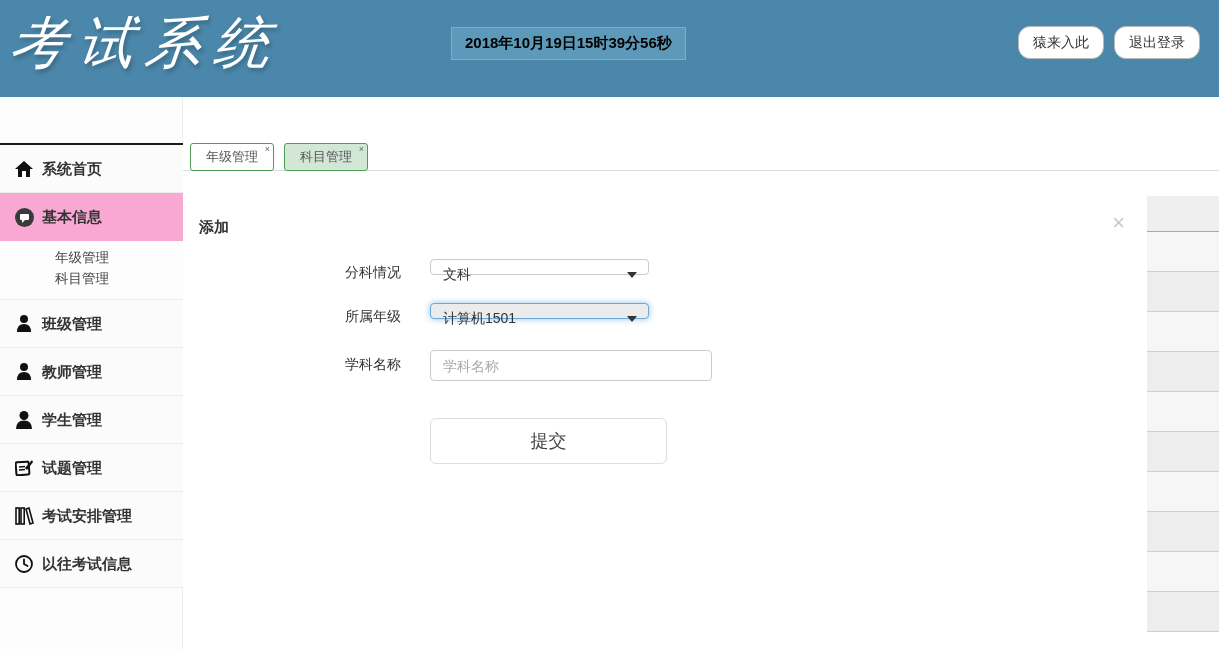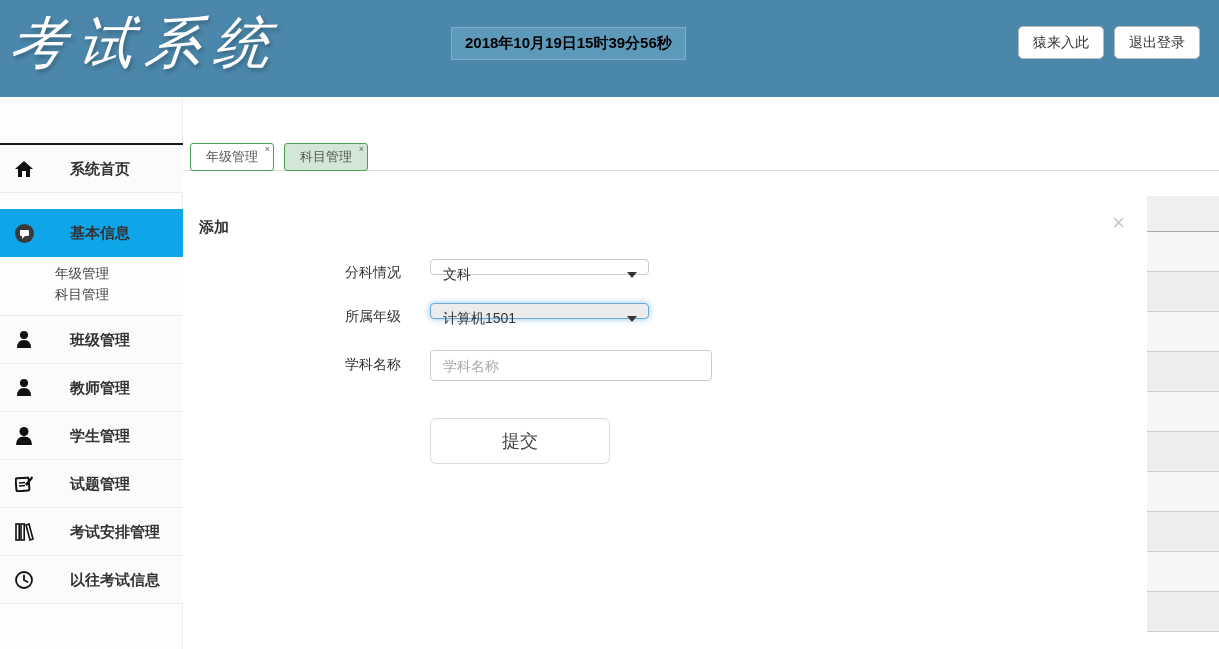--- a/index.html
+++ b/index.html
@@ -9,30 +9,30 @@
 
   
   .header { position:absolute; left:0; top:0; width:1219px; height:97px; background:#4b87aa; }
   .logo { position:absolute; left:10px; top:6px; color:#fff; font-family:"DejaVu Serif","Liberation Serif",serif;
           font-style:italic; font-size:56px; letter-spacing:12px; transform:skewX(-6deg);
           text-shadow:2px 3px 4px rgba(0,0,0,.25); white-space:nowrap; }
   .clock-box { position:absolute; left:451px; top:27px; height:33px; padding:0 13px;
                background:#5d9aba; border:1px solid #7eafc9; color:#000000; font-size:15px;
                font-weight:bold; line-height:30px; }
   .header-btns { position:absolute; right:19px; top:26px; display:flex; gap:10px; }
-  .hbtn { height:33px; padding:0 14px; background:#fff; border:1px solid #b9b9b9; border-radius:5px;
+  .hbtn { height:33px; padding:0 14px; background:#fff; border:1px solid #b9b9b9; border-radius:12px;
           font-size:14px; color:#333; line-height:31px; cursor:pointer; }
 
   
   .sidebar { position:absolute; left:0; top:97px; width:183px; height:552px; background:#fdfdfd;
              border-right:1px solid #eee; }
   .nav { position:absolute; left:0; top:46px; width:183px; border-top:2px solid #1a1a1a; }
   .nav-item { position:relative; height:48px; line-height:48px; border-bottom:1px solid #ececec;
-              cursor:pointer; background:#fbfbfb;padding-left:28px; }
-  .nav-item.active { background:#0ea5e9; border-bottom:none;margin-top:16px; }
+              cursor:pointer; background:#fbfbfb; }
+  .nav-item.active { background:#f9a8d4; border-bottom:none; }
   .nav-item .ico { position:absolute; left:14px; top:50%; transform:translateY(-50%); width:20px; height:20px;
                    display:flex; align-items:center; justify-content:center; }
   .nav-item .lbl { margin-left:42px; font-size:15px; font-weight:bold; color:#333; }
   .submenu { padding:6px 0 10px 0; border-bottom:1px solid #ececec; background:#fdfdfd; }
   .submenu-item { height:21px; line-height:21px; padding-left:55px; font-size:13.5px; color:#444; cursor:pointer; }
   svg.glyph { display:block; }
 
   
   .content { position:absolute; left:183px; top:97px; width:1036px; height:552px; background:#fff; }
 
@@ -58,21 +58,21 @@
   .frow-label { position:absolute; width:60px; text-align:justify; font-size:14px; font-weight:normal; color:#333; }
   .sel { position:absolute; width:219px; height:16px; border:1px solid #ccc; border-radius:4px;
          background:#fff; padding-left:12px; line-height:28px; font-size:14px; color:#333; cursor:pointer; }
   .sel .caret { position:absolute; right:11px; top:12px; width:0; height:0;
                 border-left:5px solid transparent; border-right:5px solid transparent; border-top:6px solid #333; }
   .sel.focused { background:#ececec; border-color:#6ea8d8; box-shadow:0 0 6px rgba(102,175,233,.75); }
   .txt { position:absolute; width:282px; height:31px; border:1px solid #ccc; border-radius:4px;
          padding:0 12px; font-size:14px; color:#333; background:#fff; outline:none;
          font-family:"Liberation Sans","DejaVu Sans",sans-serif; }
   .txt::placeholder { color:#aaa; }
-  .submit-btn { position:absolute; left:247px; top:222px; width:180px; height:46px; background:#fff;
+  .submit-btn { position:absolute; left:247px; top:222px; width:237px; height:46px; background:#fff;
                 border:1px solid #ddd; border-radius:6px; font-size:18px; color:#444; cursor:pointer;
                 font-family:"Liberation Sans","DejaVu Sans",sans-serif; }
 </style>
 </head>
 <body>
 
 <div class="stage">
 
   <div class="header">
     <div class="logo">考试系统</div>

